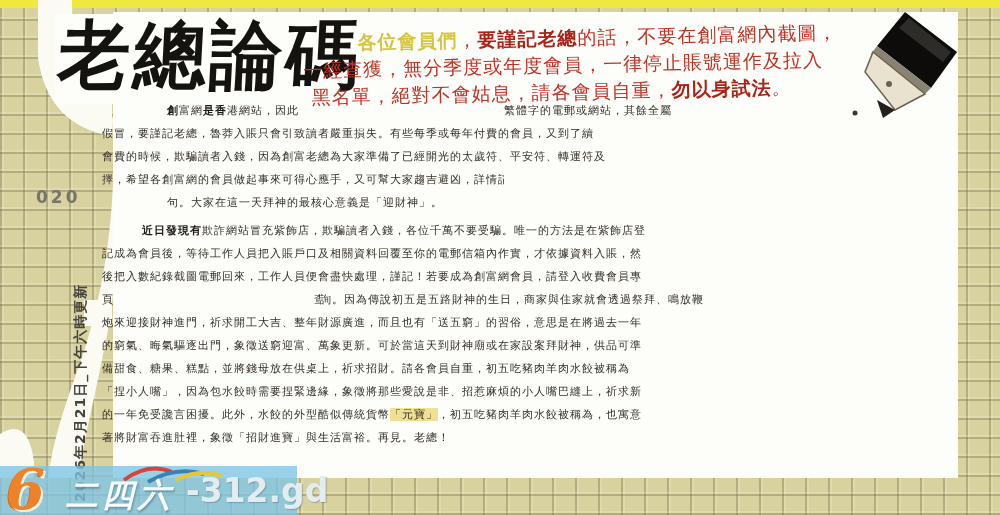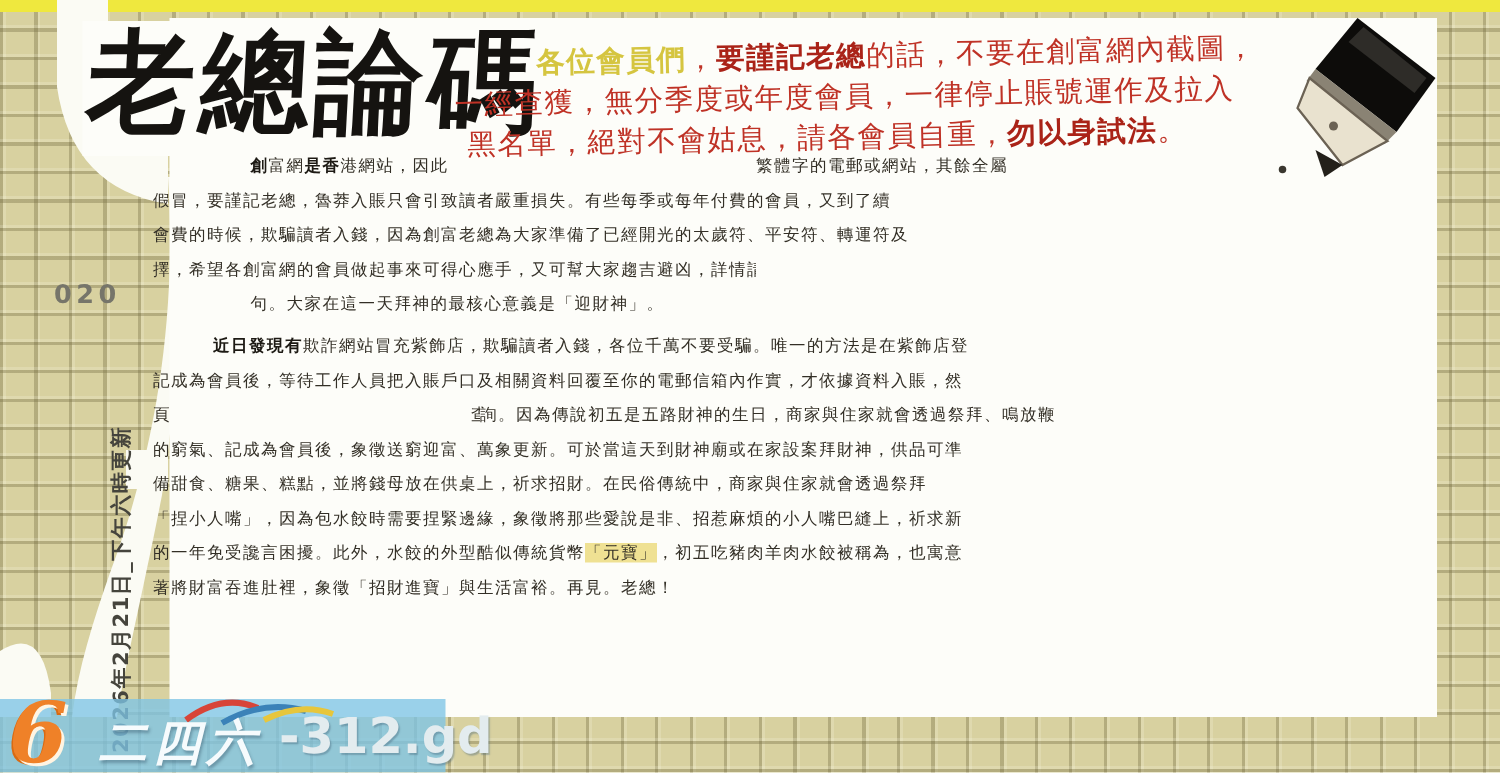--- a/index.html
+++ b/index.html
@@ -104,23 +104,25 @@
 
   <div id="body-text">
       <div class="line" style="padding-left: 65px;"><span class="b">創</span><span>富網</span><span class="b">是香</span><span>港網站，因此</span><span class="gap" style="width: 205px;"></span><span>繁體字的電郵或網站，其餘全屬</span></div>
       <div class="line"><span>假冒，要謹記老總，魯莽入賬只會引致讀者嚴重損失。有些每季或每年付費的會員，又到了續</span></div>
       <div class="line"><span>會費的時候，欺騙讀者入錢，因為創富老總為大家準備了已經開光的太歲符、平安符、轉運符及</span></div>
       <div class="line"><span>擇，希望各創富網的會員做起事來可得心應手，又可幫大家趨吉避凶，詳情</span><span class="clip">請</span></div>
       <div class="line" style="padding-left: 65px;"><span>句。大家在這一天拜神的最核心意義是「迎財神」。</span></div>
       <div class="pbreak"></div>
       <div class="line" style="padding-left: 40px;"><span class="b">近日發現有</span><span>欺詐網站冒充紫飾店，欺騙讀者入錢，各位千萬不要受騙。唯一的方法是在紫飾店登</span></div>
       <div class="line"><span>記成為會員後，等待工作人員把入賬戶口及相關資料回覆至你的電郵信箱內作實，才依據資料入賬，然</span></div>
+      <div class="line"><span>後把入數紀錄截圖電郵回來，工作人員便會盡快處理，謹記！若要成為創富網會員，請登入收費會員專</span></div>
       <div class="line"><span>頁</span><span class="gap" style="width: 200px;"></span><span class="clip">查</span><span>詢。因為傳說初五是五路財神的生日，商家與住家就會透過祭拜、鳴放鞭</span></div>
-      <div class="line"><span>的窮氣、記成為會員後，象徵送窮迎富、萬象更新。可於當這天到財神廟或在家設案拜財神，供品可準</span></div>
-      <div class="line"><span>備甜食、糖果、糕點，並將錢母放在供桌上，祈求招財。在民俗傳統中，商家與住家就會透過祭拜</span></div>
+      <div class="line"><span>炮來迎接財神進門，祈求開工大吉、整年財源廣進，而且也有「送五窮」的習俗，意思是在將過去一年</span></div>
+      <div class="line"><span>的窮氣、晦氣驅逐出門，象徵送窮迎富、萬象更新。可於當這天到財神廟或在家設案拜財神，供品可準</span></div>
+      <div class="line"><span>備甜食、糖果、糕點，並將錢母放在供桌上，祈求招財。請各會員自重，初五吃豬肉羊肉水餃被稱為</span></div>
       <div class="line"><span>「捏小人嘴」，因為包水餃時需要捏緊邊緣，象徵將那些愛說是非、招惹麻煩的小人嘴巴縫上，祈求新</span></div>
       <div class="line"><span>的一年免受讒言困擾。此外，水餃的外型酷似傳統貨幣</span><span class="hl">「元寶」</span><span>，初五吃豬肉羊肉水餃被稱為，也寓意</span></div>
       <div class="line"><span>著將財富吞進肚裡，象徵「招財進寶」與生活富裕。再見。老總！</span></div>
     </div>
 
   <div id="issue-number">020</div>
   <div id="update-date">2026年2月21日_下午六時更新</div>
 
   <svg id="pen-icon" viewBox="0 0 118 108" aria-hidden="true">
     <polygon points="62,0 114,40 88,76 34,34" fill="#0d0c0a"></polygon>

